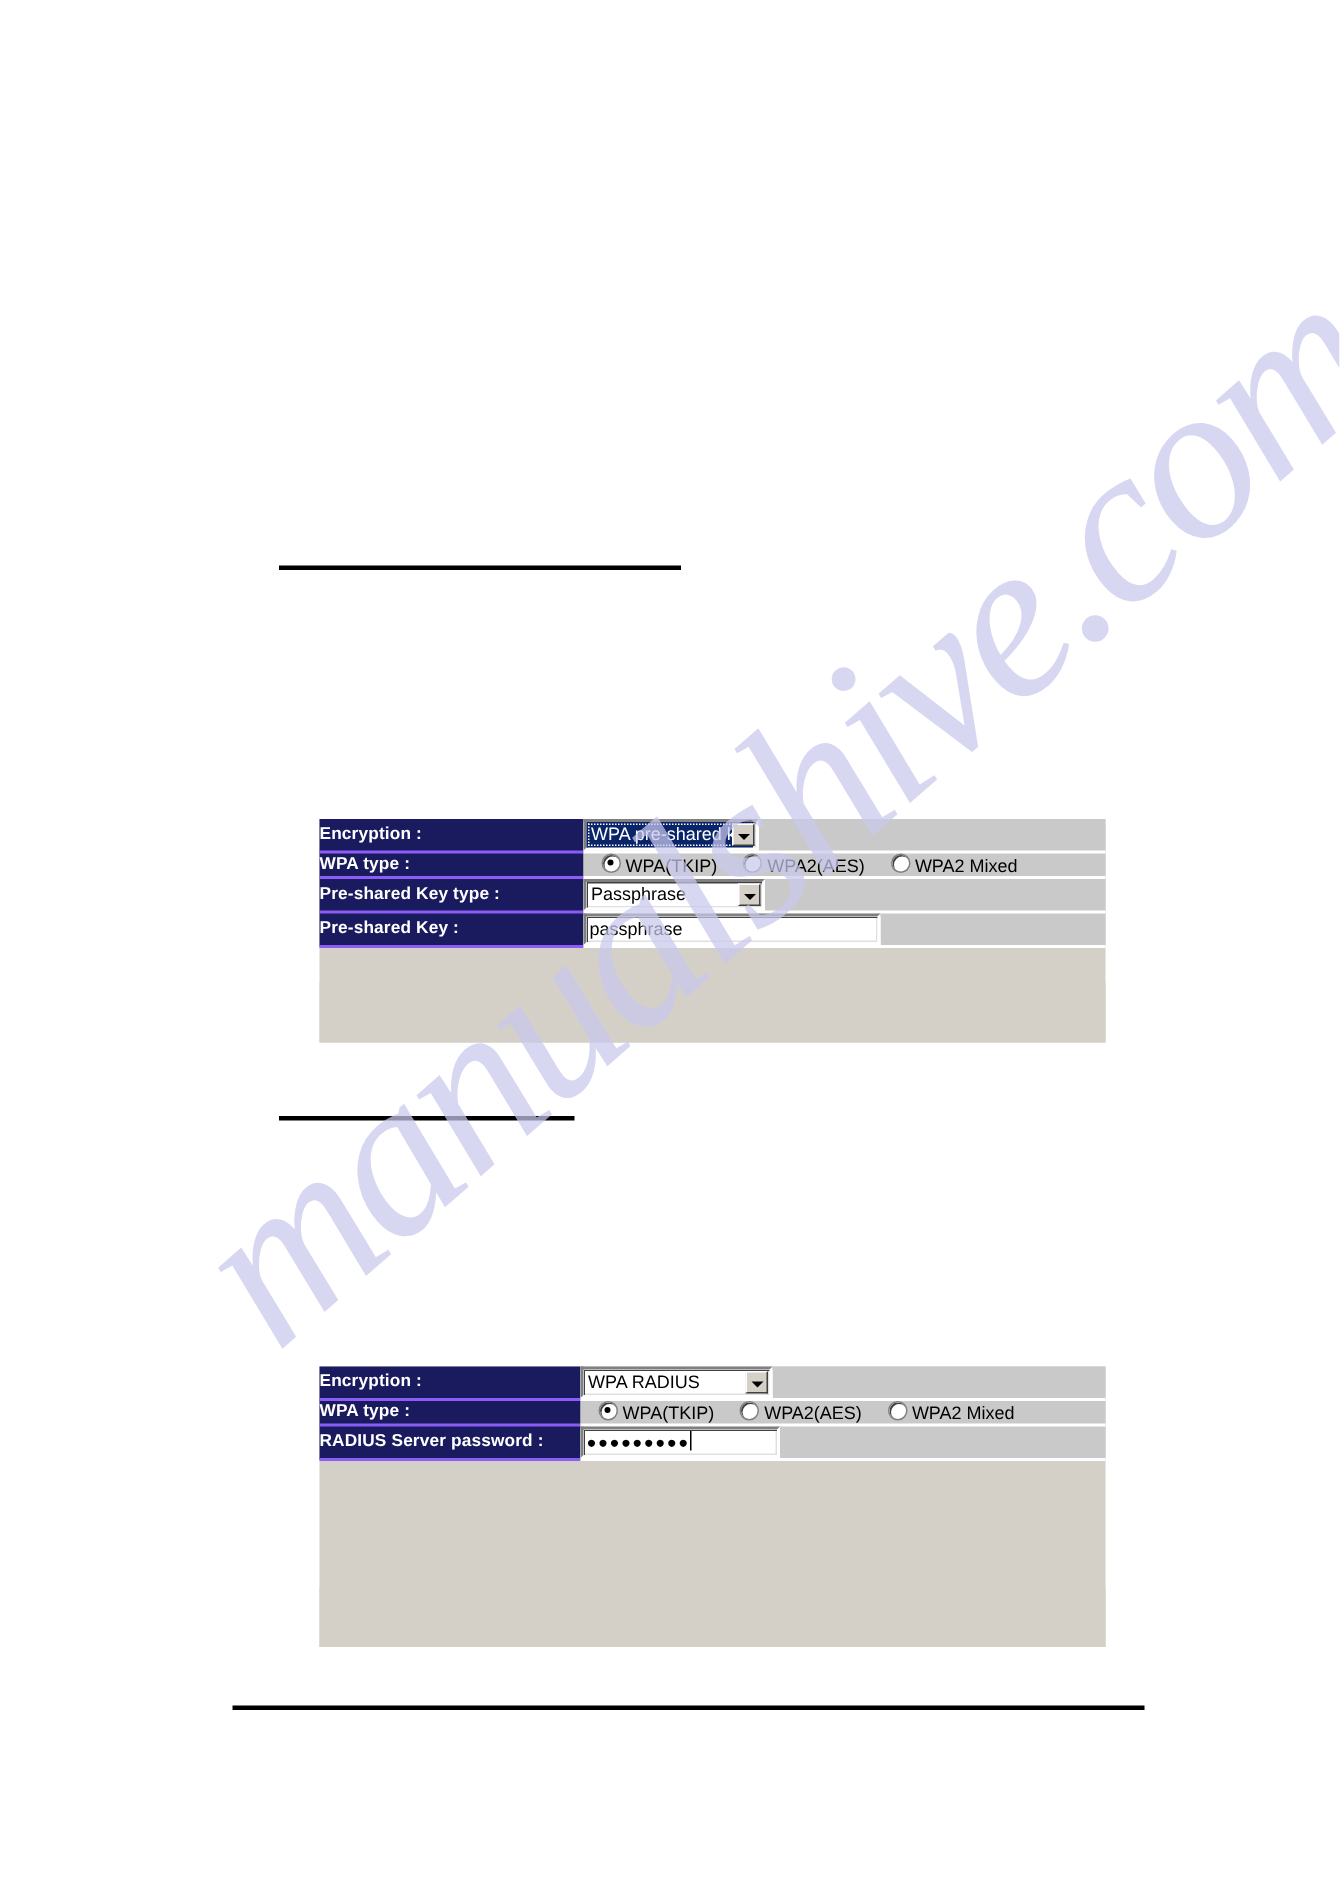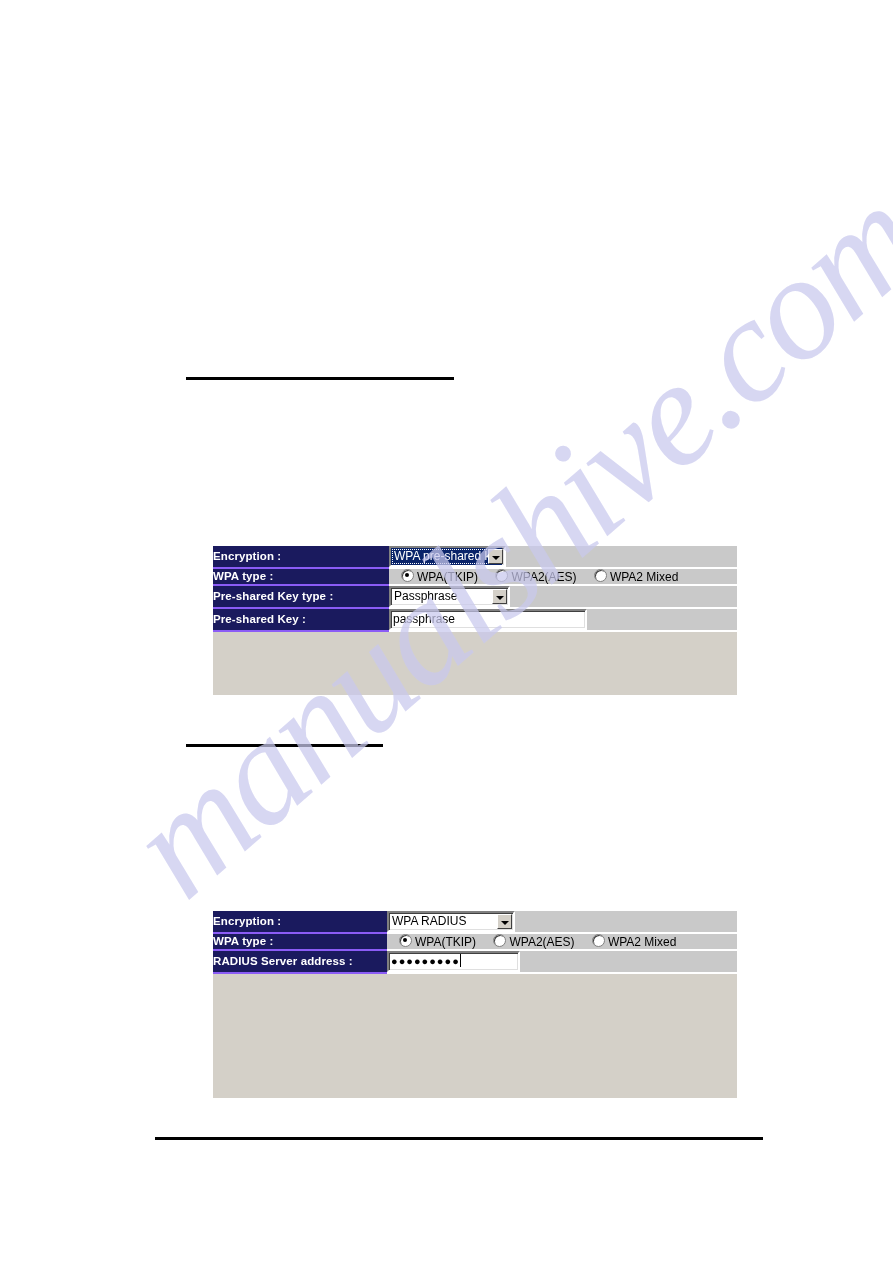--- a/index.html
+++ b/index.html
@@ -330,21 +330,21 @@
             <span class="radio-item">
               <span class="radio-dot"></span><span>WPA2 Mixed</span>
             </span>
           </div>
         </td>
       </tr>
 
 
 
       <tr>
-        <td class="lbl">RADIUS Server address :</td>
+        <td class="lbl">RADIUS Server password :</td>
         <td class="val">
           <span class="text-ctl" style="width:125px"><span class="dots">●●●●●●●●●</span><span class="caret"></span></span>
         </td>
       </tr>
     </tbody>
   </table>
 </div>
 
 <div class="btn-strip" style="left:213px; top:1058px; width:524px; height:40px;">
   <div style="position:absolute; right:6px; top:4px;">

